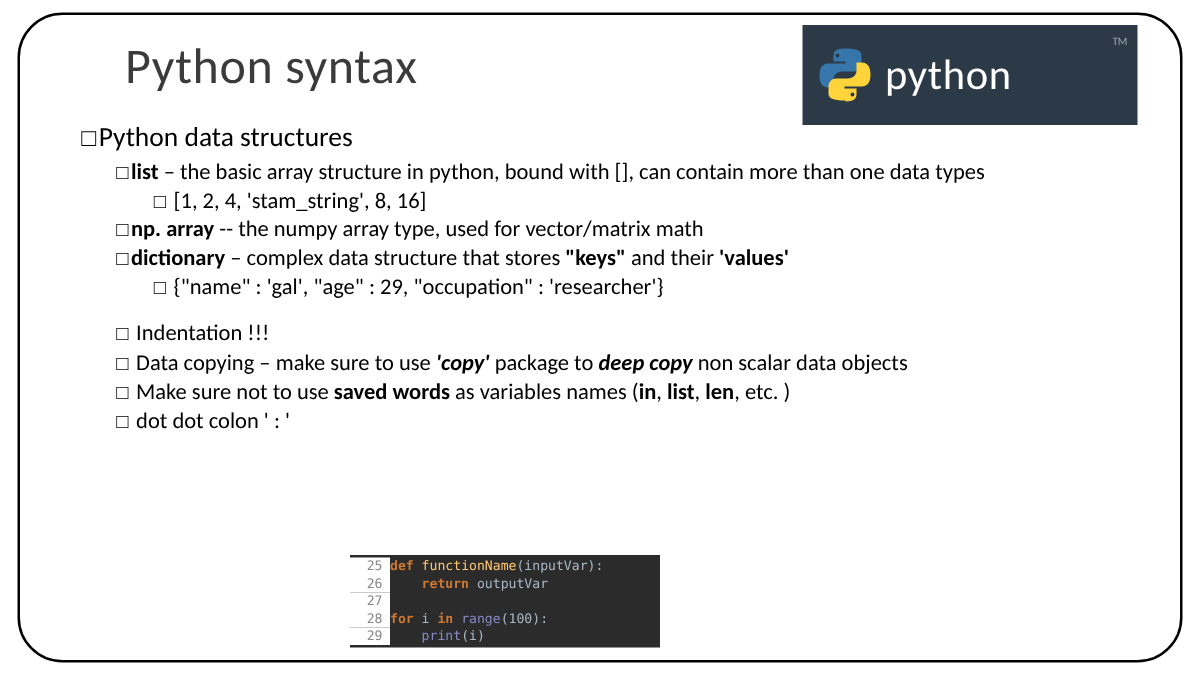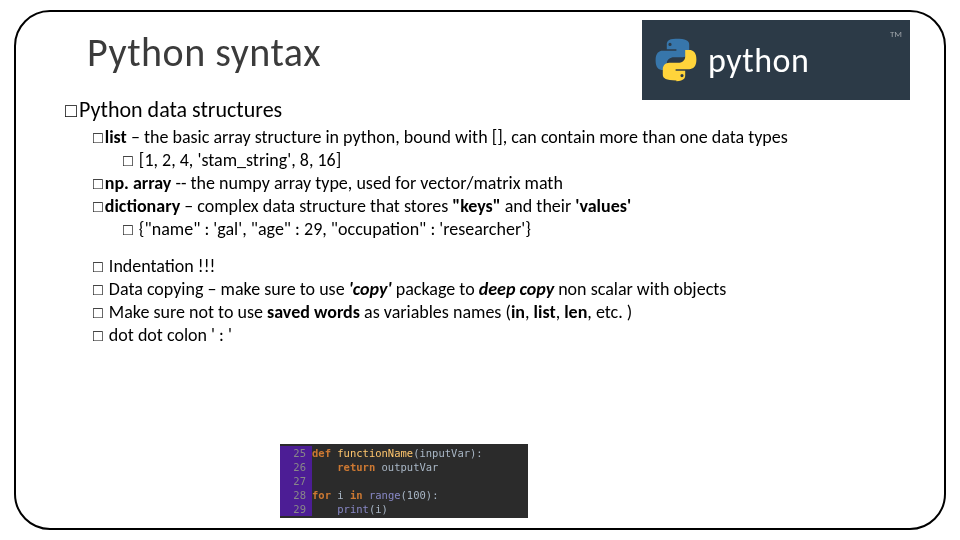--- a/index.html
+++ b/index.html
@@ -26,21 +26,21 @@
     left: 14px;
     right: 14px;
     bottom: 10px;
     border: 2px solid #000;
     border-radius: 36px;
     pointer-events: none;
   }
   .title {
     position: absolute;
     top: 28px;
-    left: 87px;
+    left: 100px;
     font-size: 40px;
     font-weight: 400;
     color: #3b3b3b;
     letter-spacing: 0.5px;
   }
   .logo-box {
     position: absolute;
     top: 20px;
     right: 50px;
     width: 268px;
@@ -107,21 +107,21 @@
   }
   .codeline {
     display: flex;
   }
   .gutter {
     width: 26px;
     text-align: right;
     color: #888;
     padding-right: 6px;
     flex-shrink: 0;
-    background: #4c1d95;
+    background: #ffffff;
   }
   .code {
     color: #a9b7c6;
     white-space: pre;
   }
   .kw { color: #cc7832; font-weight: bold; }
   .fn { color: #ffc66d; }
   .param { color: #a9b7c6; text-align: right; }
   .builtin { color: #8888c6; }
 </style>
@@ -166,21 +166,21 @@
     </div>
 
     <div class="gap"></div>
 
 
     <div class="lvl1">
       <span class="sq">□</span> <span>Indentation !!!</span>
     </div>
 
     <div class="lvl1">
-      <span class="sq">□</span> <span>Data copying – make sure to use </span><b><i>'copy'</i></b><span> package to </span><b><i>deep copy</i></b><span> non scalar with objects</span>
+      <span class="sq">□</span> <span>Data copying – make sure to use </span><b><i>'copy'</i></b><span> package to </span><b><i>deep copy</i></b><span> non scalar data objects</span>
     </div>
 
     <div class="lvl1">
       <span class="sq">□</span> <span>Make sure not to use </span><b>saved words</b><span> as variables names (</span><b>in</b><span>, </span><b>list</b><span>, </span><b>len</b><span>, etc. )</span>
     </div>
 
     <div class="lvl1">
       <span class="sq">□</span> <span>dot dot colon  ' : '</span>
     </div>
 

